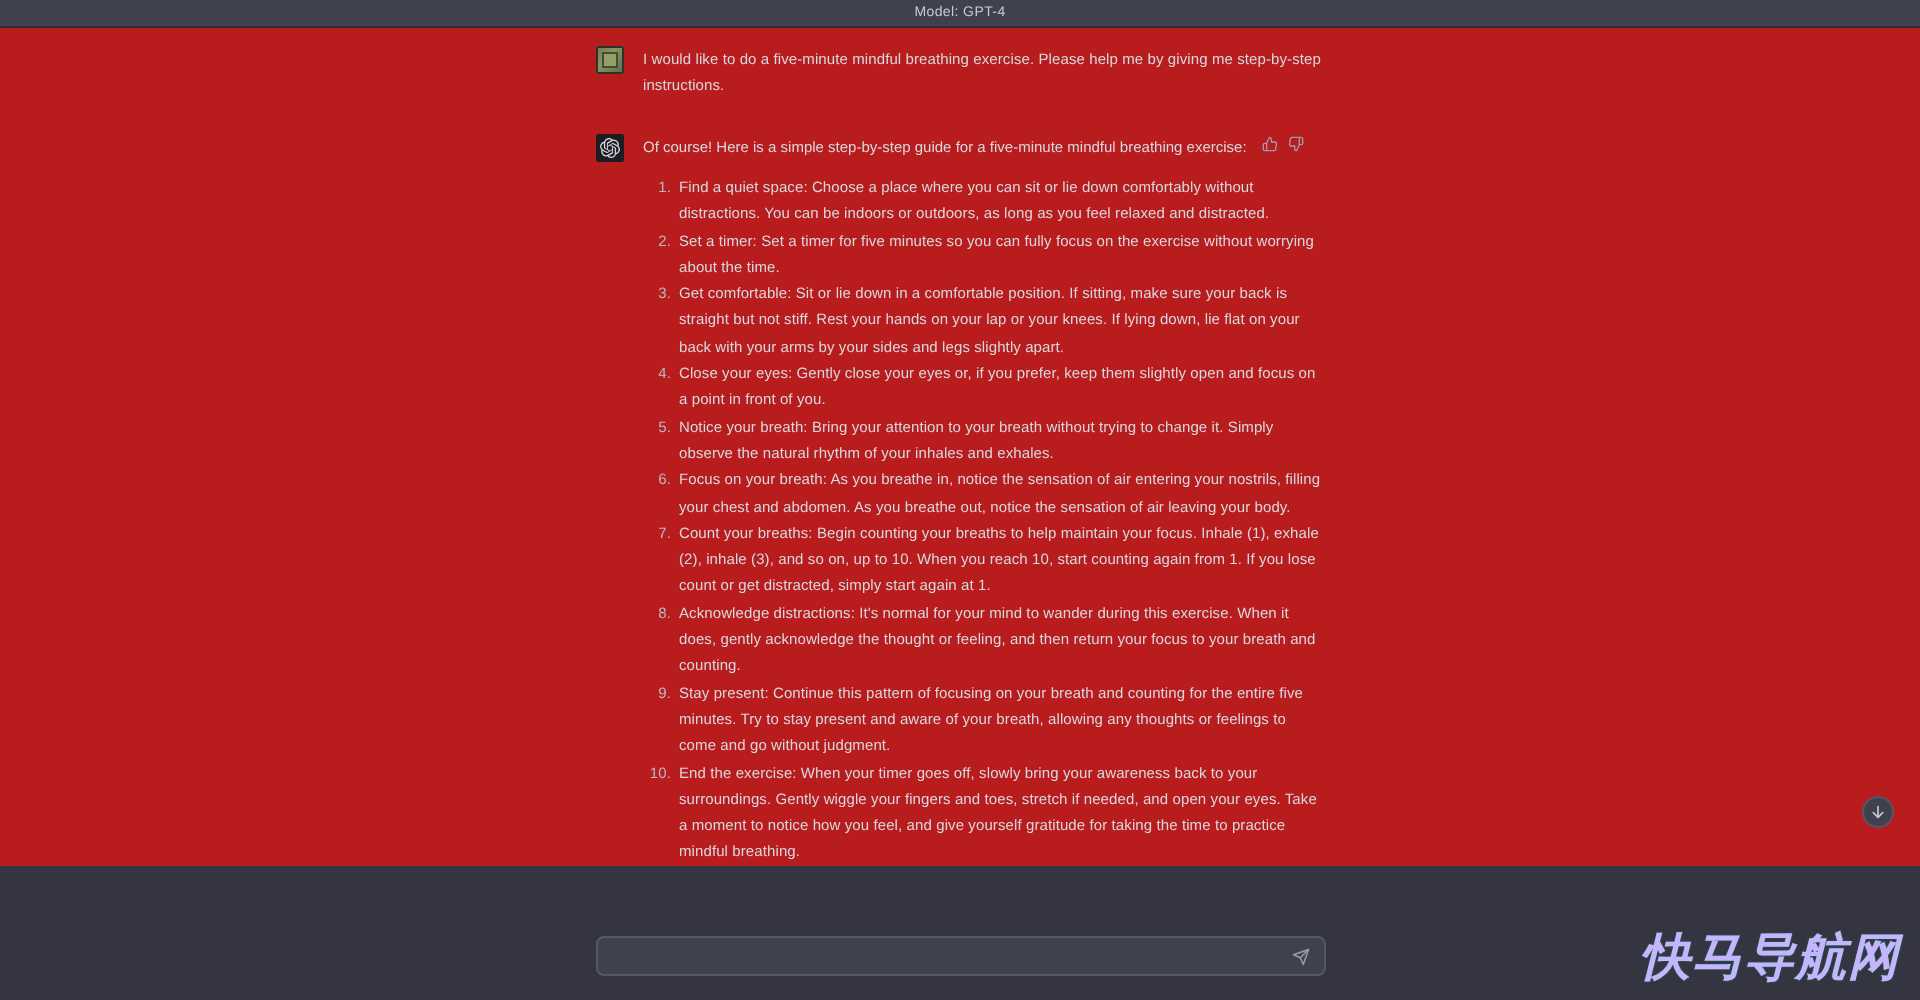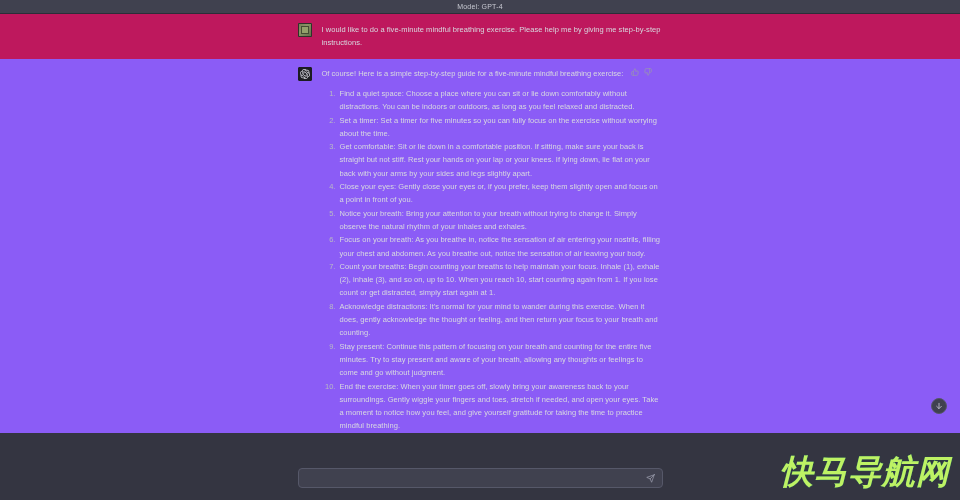--- a/index.html
+++ b/index.html
@@ -19,22 +19,22 @@
     border-bottom:1px solid #2c2d38;
   }
   .header-title {
     font-size:7px; color:#c8c9d2; letter-spacing:.2px; white-space:nowrap;
   }
 
   
   .conversation { position:relative; flex:1 1 auto; overflow:hidden; }
 
   .msg-row { width:100%; display:flex; justify-content:center; }
-  .msg-row.user      { background:#be185d; }
-  .msg-row.assistant { background:#8b5cf6; }
+  .msg-row.user      { background:#b91c1c; }
+  .msg-row.assistant { background:#b91c1c; }
 
   .msg-inner {
     width:365px; display:flex; gap:10px;
     padding:10px 0 10px 0;
     position:relative;
   }
   .msg-row.user .msg-inner      { padding-top:9px;  padding-bottom:10px; }
   .msg-row.assistant .msg-inner { padding-top:8px;  padding-bottom:0; }
 
   
@@ -121,22 +121,22 @@
     font-family:"Liberation Sans", sans-serif; font-size:7.5px; color:#ececf1;
   }
   .composer-input::placeholder { color:#8e8fa0; }
   .send-btn { width:11px; height:11px; display:flex; align-items:center; justify-content:center; cursor:pointer; }
   .send-btn svg { display:block; }
 
   
   .watermark {
     position:absolute; right:10px; bottom:5px;
     font-family:"DejaVu Sans", sans-serif;
-    font-size:33px; font-weight:bold; font-style:italic;
-    color:#bef264;
+    font-size:25px; font-weight:bold; font-style:italic;
+    color:#c4b5fd;
     letter-spacing:1px;
     text-shadow:0 0 1px #14796a;
     z-index:10; white-space:nowrap;
   }
 </style>
 </head>
 <body>
 
 <div class="app">
 

